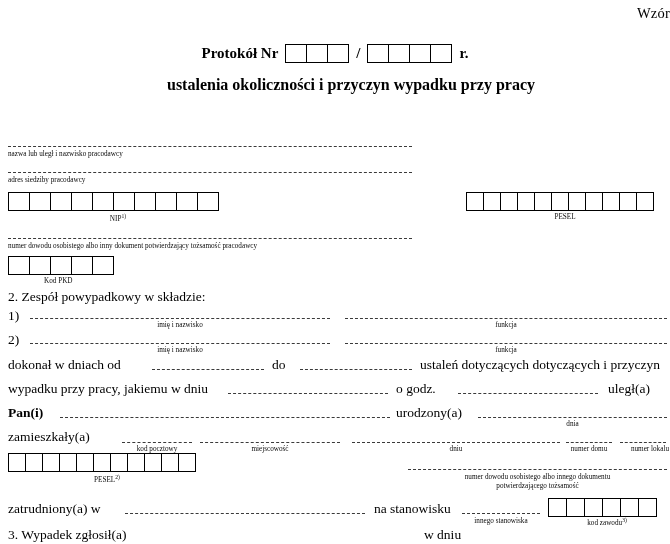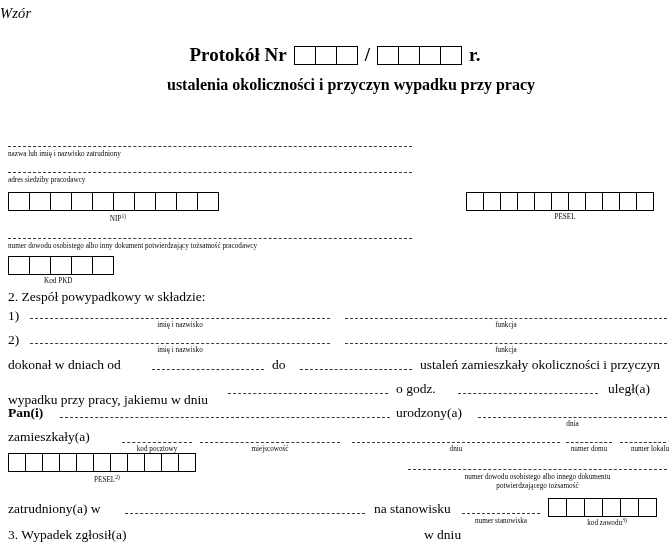--- a/index.html
+++ b/index.html
@@ -23,35 +23,34 @@
   }
   
   .abs { position: absolute; }
 
   
   .wzor {
     position: absolute;
     top: 5px;
     left: 0;
     width: 670px;
-    text-align: left;
-    font-style: italic;
+    text-align: right;
     font-size: 14.5px;
     letter-spacing: .2px;
   }
   .title-line1 {
     position: absolute;
     top: 44px;
     left: 0;
     width: 670px;
     display: flex;
     align-items: center;
     justify-content: center;
     font-weight: bold;
-    font-size: 19px;
+    font-size: 15px;
   }
   .title-line2 {
     position: absolute;
     top: 76px;
     left: 16px;
     width: 670px;
     text-align: center;
     font-weight: bold;
     font-size: 16px;
   }
@@ -116,21 +115,21 @@
         <span class="cell" style="width: 22px; height: 19px;"></span>
         <span class="cell" style="width: 22px; height: 19px;"></span>
       </span>
     <span class="suffix">r.</span>
   </div>
 
   <div class="title-line2">ustalenia okoliczności i przyczyn wypadku przy pracy</div>
 
 
   <div class="dots" style="left:8px; top:146px; width:404px;"></div>
-  <div class="caption" style="left:8px; top:150px;">nazwa lub imię i nazwisko zatrudniony</div>
+  <div class="caption" style="left:8px; top:150px;">nazwa lub uległ i nazwisko pracodawcy</div>
 
   <div class="dots" style="left:8px; top:172px; width:404px;"></div>
   <div class="caption" style="left:8px; top:176px;">adres siedziby pracodawcy</div>
 
   <div class="comb c-id abs" style="left:8px; top:192px;" id="combNip">
       <span class="cell" style="width: 22px; height: 19px;"></span>
       <span class="cell" style="width: 22px; height: 19px;"></span>
       <span class="cell" style="width: 22px; height: 19px;"></span>
       <span class="cell" style="width: 22px; height: 19px;"></span>
       <span class="cell" style="width: 22px; height: 19px;"></span>
@@ -180,23 +179,23 @@
   <div class="txt" style="left:8px; top:333px;">2)</div>
   <div class="dots" style="left:30px; top:343px; width:300px;"></div>
   <div class="caption center" style="left:30px; top:346px; width:300px;">imię i nazwisko</div>
   <div class="dots" style="left:345px; top:343px; width:322px;"></div>
   <div class="caption center" style="left:345px; top:346px; width:322px;">funkcja</div>
 
   <div class="txt" style="left:8px; top:358px;">dokonał w dniach od</div>
   <div class="dots" style="left:152px; top:369px; width:112px;"></div>
   <div class="txt" style="left:272px; top:358px;">do</div>
   <div class="dots" style="left:300px; top:369px; width:112px;"></div>
-  <div class="txt" style="left:420px; top:358px;">ustaleń zamieszkały okoliczności i przyczyn</div>
-
-  <div class="txt" style="left:8px; top:382px;margin-top:11px;">wypadku przy pracy, jakiemu w dniu</div>
+  <div class="txt" style="left:420px; top:358px;">ustaleń dotyczących dotyczących i przyczyn</div>
+
+  <div class="txt" style="left:8px; top:382px;">wypadku przy pracy, jakiemu w dniu</div>
   <div class="dots" style="left:228px; top:393px; width:160px;"></div>
   <div class="txt" style="left:396px; top:382px;">o godz.</div>
   <div class="dots" style="left:458px; top:393px; width:140px;"></div>
   <div class="txt" style="left:608px; top:382px;">uległ(a)</div>
 
   <div class="txt" style="left:8px; top:406px;font-weight:bold;">Pan(i)</div>
   <div class="dots" style="left:60px; top:417px; width:330px;"></div>
   <div class="txt" style="left:396px; top:406px;">urodzony(a)</div>
   <div class="dots" style="left:478px; top:417px; width:189px;"></div>
   <div class="caption center" style="left:478px; top:420px; width:189px;">dnia</div>
@@ -234,21 +233,21 @@
   <div class="caption" style="left:8px; top:474px; width:198px; text-align:center;"><span>PESEL</span><sup>2)</sup></div>
 
   <div class="dots" style="left:408px; top:469px; width:259px;"></div>
   <div class="caption center" style="left:408px; top:482px; width:259px;">potwierdzającego tożsamość</div>
   <div class="caption center" style="left:408px; top:473px; width:259px;">numer dowodu osobistego albo innego dokumentu</div>
 
   <div class="txt" style="left:8px; top:502px;">zatrudniony(a) w</div>
   <div class="dots" style="left:125px; top:513px; width:240px;"></div>
   <div class="txt" style="left:374px; top:502px;">na stanowisku</div>
   <div class="dots" style="left:462px; top:513px; width:78px;"></div>
-  <div class="caption center" style="left:452px; top:517px; width:98px;">numer stanowiska</div>
+  <div class="caption center" style="left:452px; top:517px; width:98px;">innego stanowiska</div>
 
   <div class="comb abs" style="left:548px; top:498px;" id="combZawod">
       <span class="cell" style="width: 19px; height: 19px;"></span>
       <span class="cell" style="width: 19px; height: 19px;"></span>
       <span class="cell" style="width: 19px; height: 19px;"></span>
       <span class="cell" style="width: 19px; height: 19px;"></span>
       <span class="cell" style="width: 19px; height: 19px;"></span>
       <span class="cell" style="width: 19px; height: 19px;"></span>
     </div>
   <div class="caption center" style="left:548px; top:517px; width:118px;"><span>kod zawodu</span><sup>3)</sup></div>

